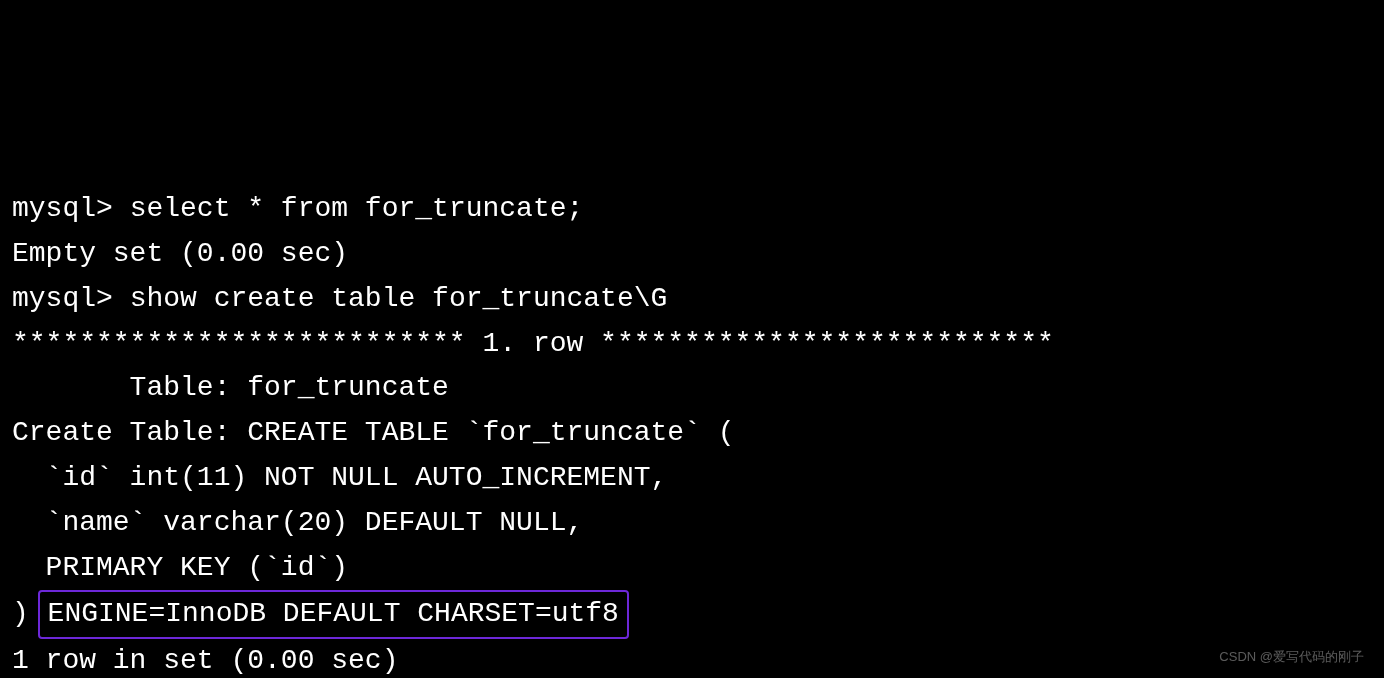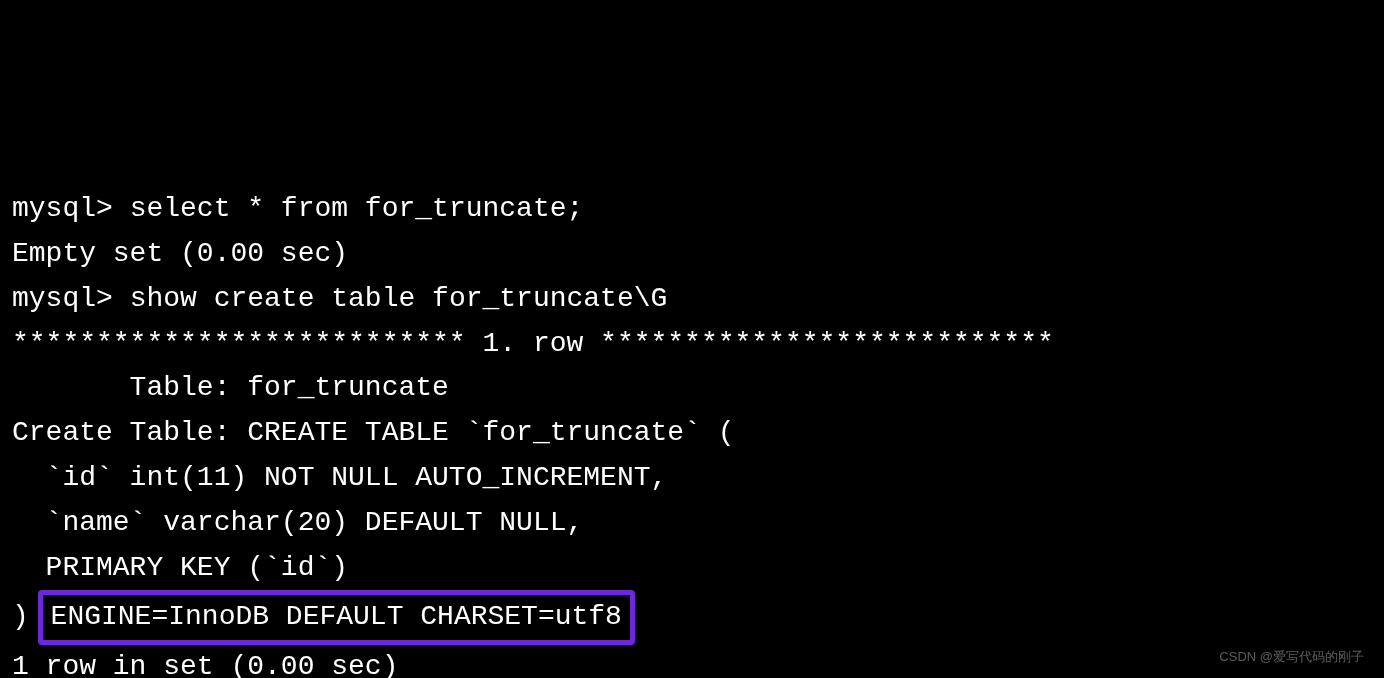--- a/index.html
+++ b/index.html
@@ -16,21 +16,21 @@
       padding: 8px 12px;
       width: 1384px;
       height: 678px;
       white-space: pre;
       position: relative;
     }
     .terminal-line {
       display: block;
     }
     .highlight-box {
-      border: 5px solid #6d28d9;
+      border: 2px solid #6d28d9;
       border-radius: 4px;
       padding: 0 8px;
       display: inline-block;
       margin-left: -8px;
     }
     .watermark {
       position: absolute;
       bottom: 10px;
       right: 20px;
       color: rgba(200, 200, 200, 0.45);

